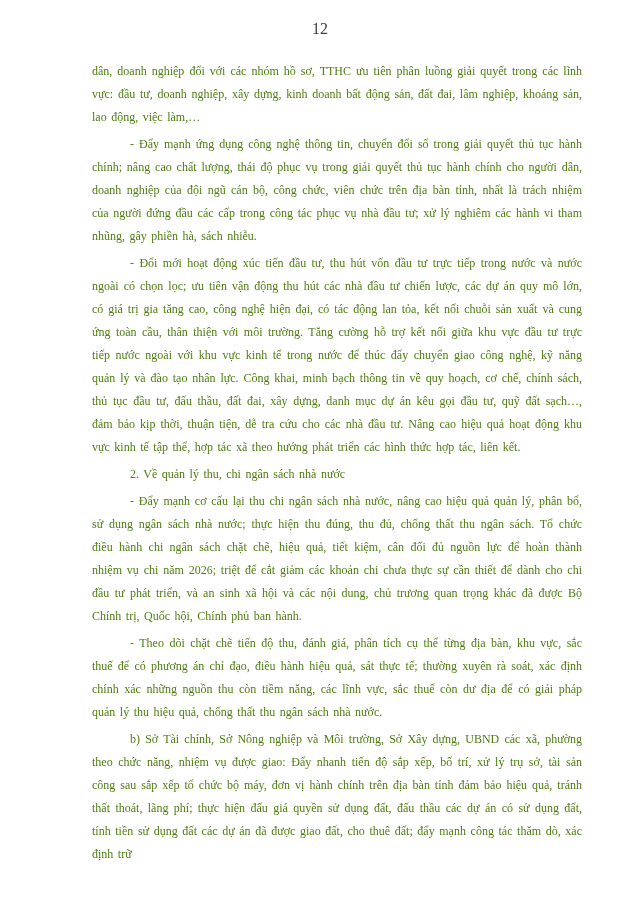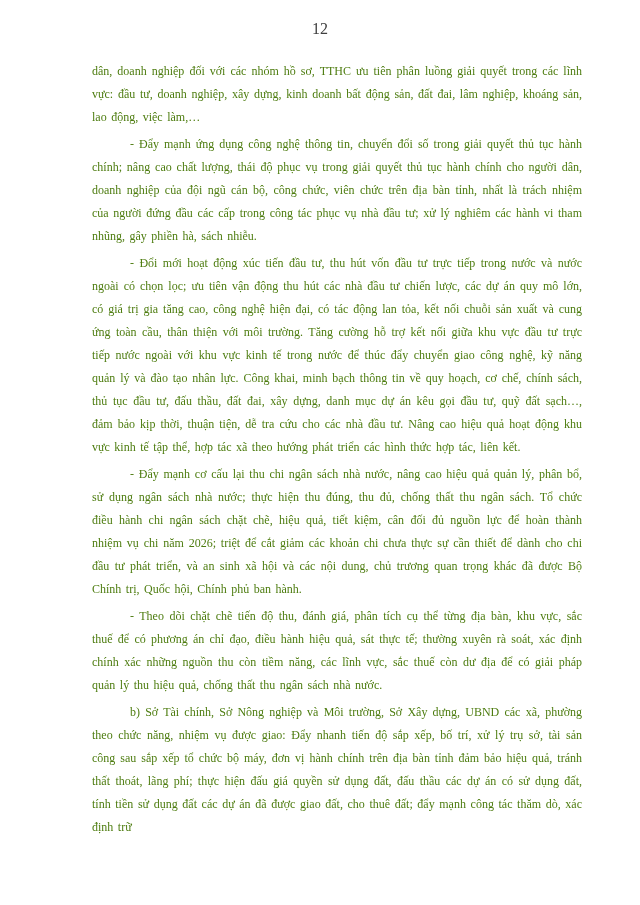--- a/index.html
+++ b/index.html
@@ -44,17 +44,18 @@
 </head>
 <body>
 
 <div class="page">
   <div class="page-number">12</div>
 
   <div class="body-text">
     <p class="cont">dân, doanh nghiệp đối với các nhóm hồ sơ, TTHC ưu tiên phân luồng giải quyết trong các lĩnh vực: đầu tư, doanh nghiệp, xây dựng, kinh doanh bất động sản, đất đai, lâm nghiệp, khoáng sản, lao động, việc làm,…</p>
     <p>- Đẩy mạnh ứng dụng công nghệ thông tin, chuyển đổi số trong giải quyết thủ tục hành chính; nâng cao chất lượng, thái độ phục vụ trong giải quyết thủ tục hành chính cho người dân, doanh nghiệp của đội ngũ cán bộ, công chức, viên chức trên địa bàn tỉnh, nhất là trách nhiệm của người đứng đầu các cấp trong công tác phục vụ nhà đầu tư; xử lý nghiêm các hành vi tham nhũng, gây phiền hà, sách nhiễu.</p>
     <p>- Đổi mới hoạt động xúc tiến đầu tư, thu hút vốn đầu tư trực tiếp trong nước và nước ngoài có chọn lọc; ưu tiên vận động thu hút các nhà đầu tư chiến lược, các dự án quy mô lớn, có giá trị gia tăng cao, công nghệ hiện đại, có tác động lan tỏa, kết nối chuỗi sản xuất và cung ứng toàn cầu, thân thiện với môi trường. Tăng cường hỗ trợ kết nối giữa khu vực đầu tư trực tiếp nước ngoài với khu vực kinh tế trong nước để thúc đẩy chuyển giao công nghệ, kỹ năng quản lý và đào tạo nhân lực. Công khai, minh bạch thông tin về quy hoạch, cơ chế, chính sách, thủ tục đầu tư, đấu thầu, đất đai, xây dựng, danh mục dự án kêu gọi đầu tư, quỹ đất sạch…, đảm bảo kịp thời, thuận tiện, dễ tra cứu cho các nhà đầu tư. Nâng cao hiệu quả hoạt động khu vực kinh tế tập thể, hợp tác xã theo hướng phát triển các hình thức hợp tác, liên kết.</p>
+    <p>2. Về quản lý thu, chi ngân sách nhà nước</p>
     <p>- Đẩy mạnh cơ cấu lại thu chi ngân sách nhà nước, nâng cao hiệu quả quản lý, phân bổ, sử dụng ngân sách nhà nước; thực hiện thu đúng, thu đủ, chống thất thu ngân sách. Tổ chức điều hành chi ngân sách chặt chẽ, hiệu quả, tiết kiệm, cân đối đủ nguồn lực để hoàn thành nhiệm vụ chi năm 2026; triệt để cắt giảm các khoản chi chưa thực sự cần thiết để dành cho chi đầu tư phát triển, và an sinh xã hội và các nội dung, chủ trương quan trọng khác đã được Bộ Chính trị, Quốc hội, Chính phủ ban hành.</p>
     <p>- Theo dõi chặt chẽ tiến độ thu, đánh giá, phân tích cụ thể từng địa bàn, khu vực, sắc thuế để có phương án chỉ đạo, điều hành hiệu quả, sát thực tế; thường xuyên rà soát, xác định chính xác những nguồn thu còn tiềm năng, các lĩnh vực, sắc thuế còn dư địa để có giải pháp quản lý thu hiệu quả, chống thất thu ngân sách nhà nước.</p>
     <p>b) Sở Tài chính, Sở Nông nghiệp và Môi trường, Sở Xây dựng, UBND các xã, phường theo chức năng, nhiệm vụ được giao: Đẩy nhanh tiến độ sắp xếp, bố trí, xử lý trụ sở, tài sản công sau sắp xếp tổ chức bộ máy, đơn vị hành chính trên địa bàn tỉnh đảm bảo hiệu quả, tránh thất thoát, lãng phí; thực hiện đấu giá quyền sử dụng đất, đấu thầu các dự án có sử dụng đất, tính tiền sử dụng đất các dự án đã được giao đất, cho thuê đất; đẩy mạnh công tác thăm dò, xác định trữ</p>
   </div>
 </div>
 
 </body></html>

